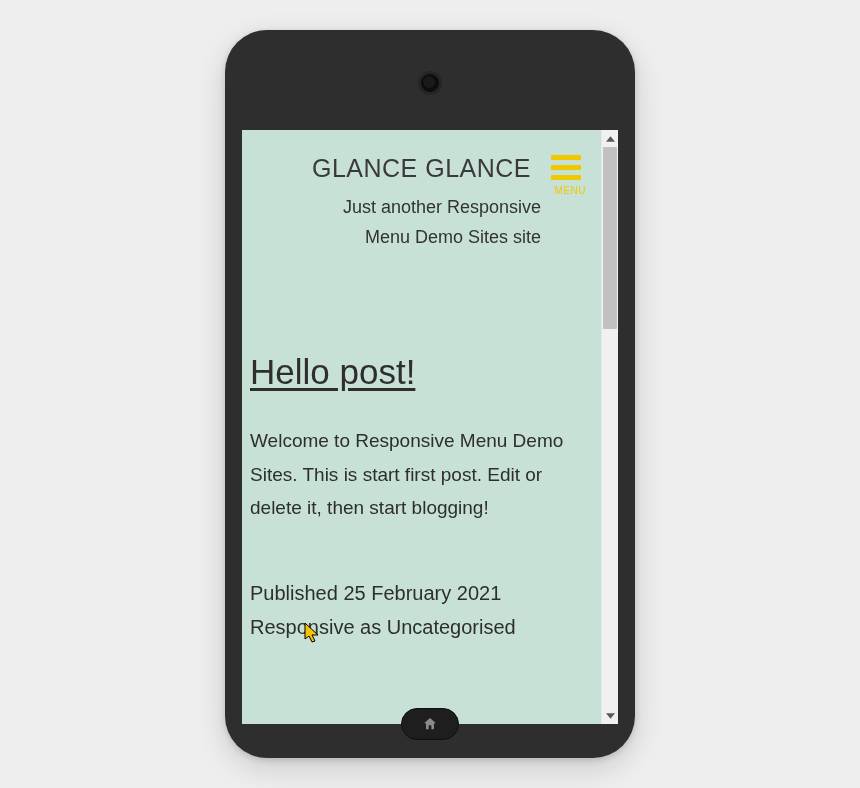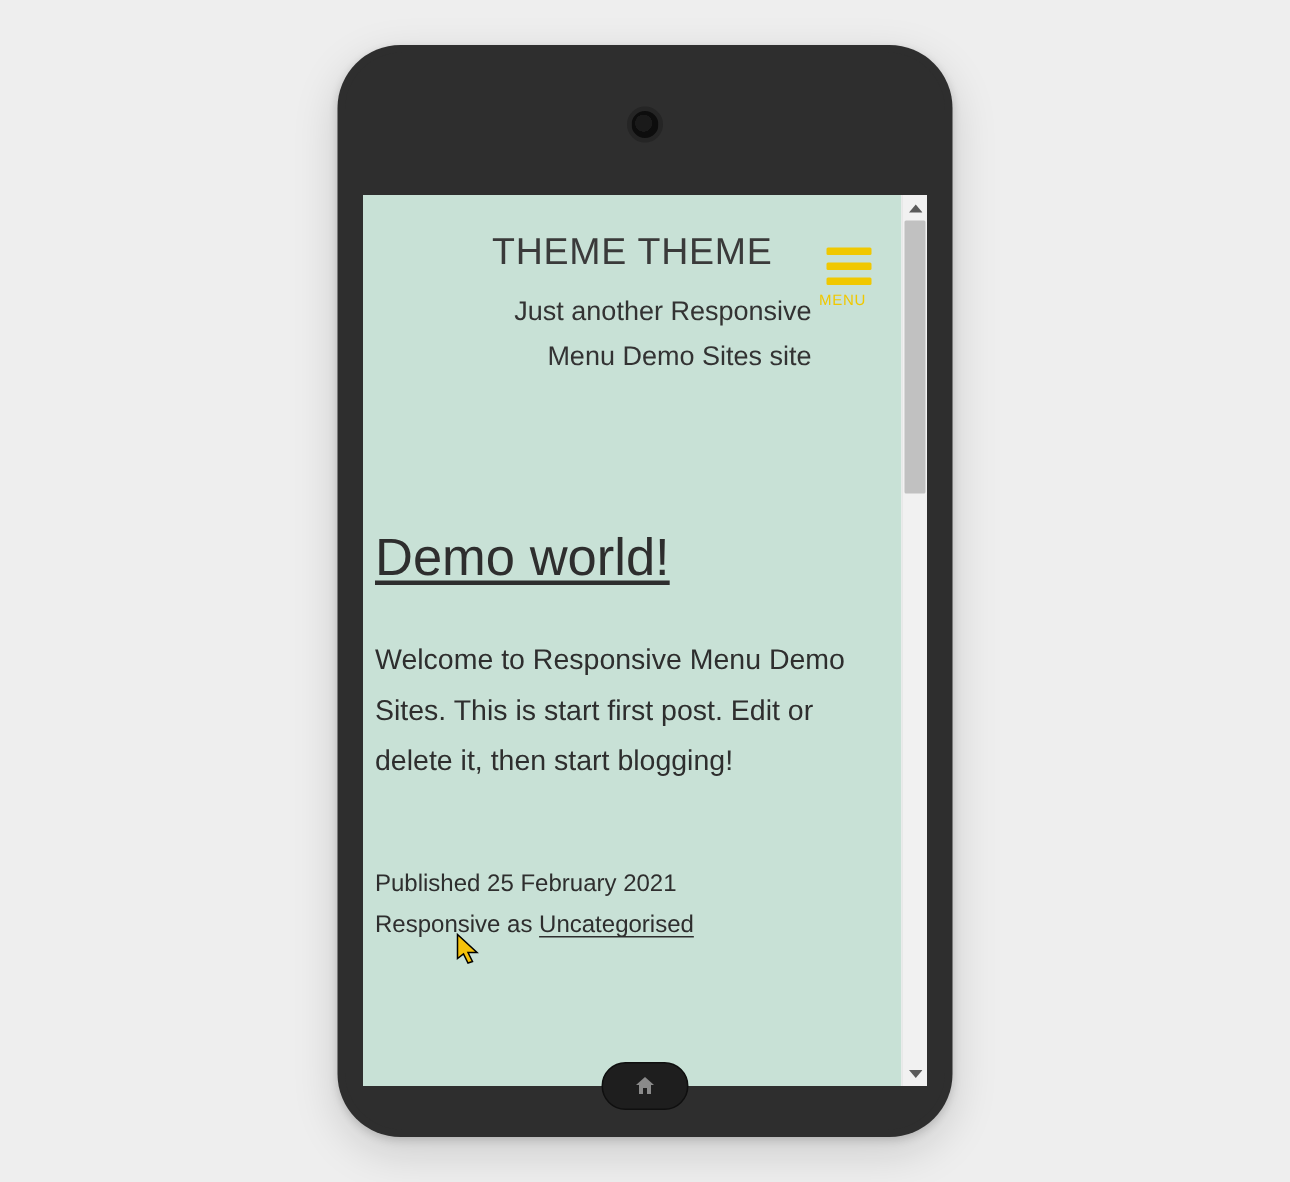--- a/index.html
+++ b/index.html
@@ -117,24 +117,24 @@
   .tagline {
     font-size: 18px;
     color: #333;
     margin-top: 10px;
     line-height: 1.65;
     padding: 0 50px;
     text-align: right;
   }
   .menu-button {
     position: absolute;
-    top: 35px;
+    top: 25px;
     right: 15px;
     width: 40px;
-    text-align: left;
+    text-align: right;
     cursor: pointer;
     margin-left: 24px;
   }
   .hamburger {
     display: flex;
     flex-direction: column;
     gap: 5px;
     align-items: center;
     margin-bottom: 5px;
   }
@@ -165,26 +165,25 @@
     cursor: pointer;
   }
   .post-body {
     margin-top: 32px;
     font-size: 19px;
     color: #2e2e2e;
     line-height: 1.75;
   }
   .post-meta {
     margin-top: 52px;
-    font-size: 16px;
+    font-size: 20px;
     color: #2e2e2e;
     line-height: 1.7;
   }
   .cat-link {
-    text-decoration: underline;
     text-underline-offset: 3px;
     cursor: pointer;
   }
 
   
   .cursor {
     position: absolute;
     left: 304px;
     top: 622px;
     width: 18px;
@@ -197,35 +196,35 @@
 <body>
 
 <div class="phone">
   <div class="phone-inner"></div>
   <div class="phone-camera"></div>
 
   <div class="screen">
     <div class="content-area">
 
       <div class="header">
-        <div class="site-title">THEME THEME</div>
+        <div class="site-title">GLANCE GLANCE</div>
         <div class="tagline">Just another Responsive Menu Demo Sites site</div>
 
         <div class="menu-button">
           <div class="hamburger">
             <span></span>
               <span></span>
               <span></span>
           </div>
           <div class="menu-label">MENU</div>
         </div>
       </div>
 
       <div class="post">
-        <h2 class="post-title">Demo world!</h2>
+        <h2 class="post-title">Hello post!</h2>
         <p class="post-body">Welcome to Responsive Menu Demo Sites. This is start first post. Edit or delete it, then start blogging!</p>
         <div class="post-meta">
           <div>
             <span>Published </span><span>25 February 2021</span>
           </div>
           <div>
             <span>Responsive as </span><span class="cat-link">Uncategorised</span>
           </div>
         </div>
       </div>

